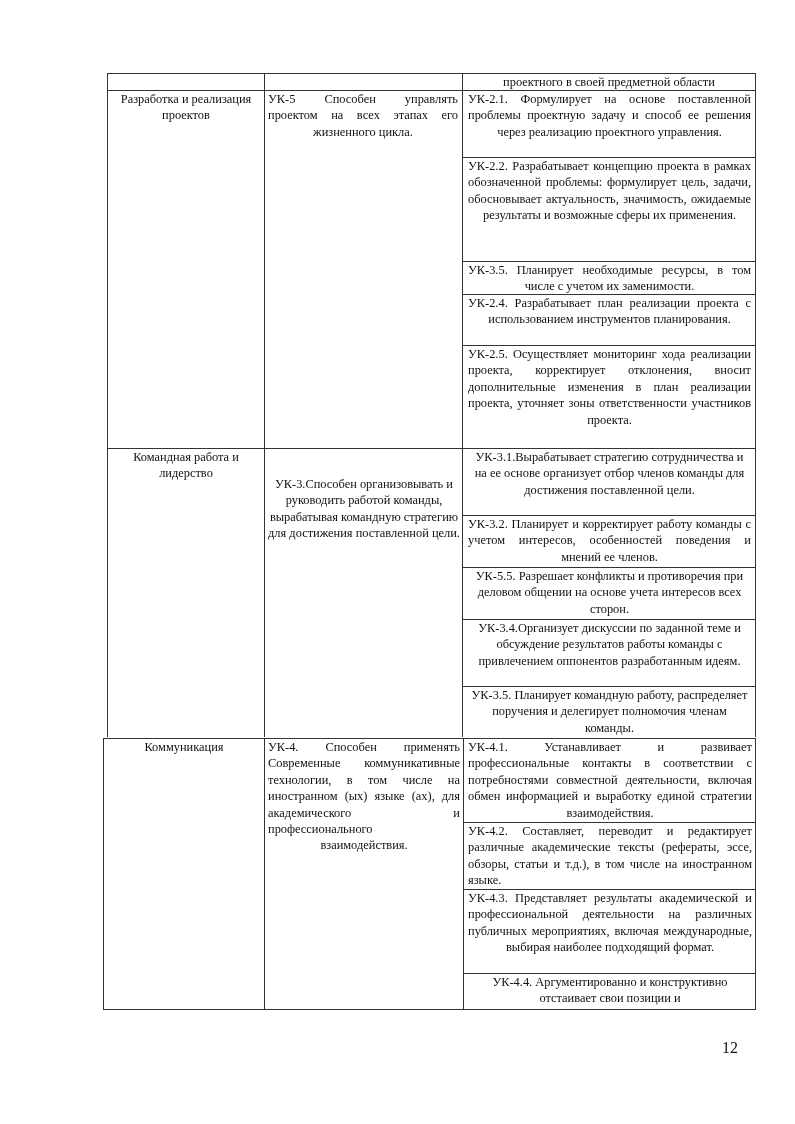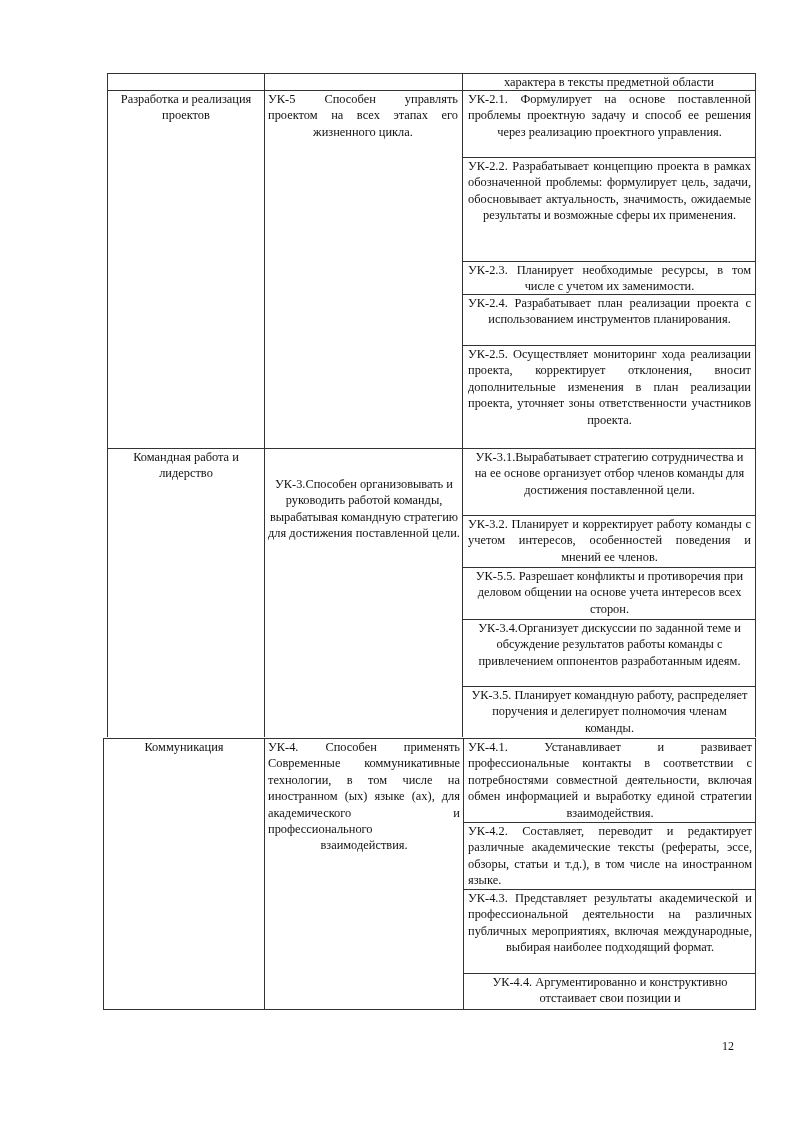--- a/index.html
+++ b/index.html
@@ -9,21 +9,21 @@
 
   .block { position:absolute; }
   .vline { position:absolute; width:1px; background:#333; }
   .hline { position:absolute; height:1px; background:#333; }
 
   .cell { position:absolute; font-size:12.4px; line-height:16.4px; text-align:center;
           box-sizing:border-box; }
   .cell.just { text-align:justify; text-align-last:center; }
   .cell.justfull { text-align:justify; text-align-last:justify; }
 
-  .pagenum { position:absolute; left:722px; top:1039px; font-size:12px; }
+  .pagenum { position:absolute; left:722px; top:1039px; font-size:16px; }
 </style>
 </head>
 <body>
 
 <div class="page">
 
   <div class="block">
 
     <div class="vline" style="left:107px; top:73px; height:664px;"></div>
     <div class="vline" style="left:264px; top:73px; height:664px;"></div>
@@ -45,27 +45,27 @@
     <div class="hline" style="left:103px; top:738px; width:653px;"></div>
     <div class="vline" style="left:103px; top:738px; height:272px;"></div>
     <div class="vline" style="left:264px; top:738px; height:272px;"></div>
     <div class="vline" style="left:463px; top:738px; height:272px;"></div>
     <div class="vline" style="left:755px; top:738px; height:272px;"></div>
     <div class="hline" style="left:463px; top:822px; width:293px;"></div>
     <div class="hline" style="left:463px; top:889px; width:293px;"></div>
     <div class="hline" style="left:463px; top:973px; width:293px;"></div>
     <div class="hline" style="left:103px; top:1009px; width:653px;"></div>
 
-    <div class="cell" style="left:466px; top:74px; width:286px;">характера в тексты предметной области</div>
+    <div class="cell" style="left:466px; top:74px; width:286px;">проектного в своей предметной области</div>
 
     <div class="cell" style="left:112px; top:91px; width:148px;">Разработка и реализация проектов</div>
     <div class="cell just" style="left:268px; top:91px; width:190px;">УК-5    Способен управлять проектом на всех этапах его жизненного цикла.</div>
     <div class="cell just" style="left:468px; top:91px; width:283px;">УК-2.1. Формулирует на основе поставленной проблемы проектную задачу и способ ее решения через реализацию проектного управления.</div>
     <div class="cell just" style="left:468px; top:158px; width:283px;">УК-2.2. Разрабатывает концепцию проекта в рамках обозначенной проблемы: формулирует цель, задачи, обосновывает актуальность, значимость, ожидаемые результаты и возможные сферы их применения.</div>
-    <div class="cell just" style="left:468px; top:262px; width:283px;">УК-2.3. Планирует необходимые ресурсы, в том числе с учетом их заменимости.</div>
+    <div class="cell just" style="left:468px; top:262px; width:283px;">УК-3.5. Планирует необходимые ресурсы, в том числе с учетом их заменимости.</div>
     <div class="cell just" style="left:468px; top:295px; width:283px;">УК-2.4. Разрабатывает план реализации проекта с использованием инструментов планирования.</div>
     <div class="cell just" style="left:468px; top:346px; width:283px;">УК-2.5. Осуществляет мониторинг хода реализации проекта, корректирует отклонения, вносит дополнительные изменения в план реализации проекта, уточняет зоны ответственности участников проекта.</div>
 
     <div class="cell" style="left:112px; top:449px; width:148px;">Командная работа и лидерство</div>
     <div class="cell" style="left:268px; top:449px; width:192px;margin-top:27px;">УК-3.Способен организовывать и руководить работой команды, вырабатывая командную стратегию для достижения поставленной цели.</div>
     <div class="cell" style="left:468px; top:449px; width:283px;">УК-3.1.Вырабатывает стратегию сотрудничества и на ее основе организует отбор членов команды для достижения поставленной цели.</div>
     <div class="cell just" style="left:468px; top:516px; width:283px;">УК-3.2. Планирует и корректирует работу команды с учетом интересов, особенностей поведения и мнений ее членов.</div>
     <div class="cell" style="left:468px; top:568px; width:283px;">УК-5.5. Разрешает конфликты и противоречия при деловом общении на основе учета интересов всех сторон.</div>
     <div class="cell" style="left:468px; top:620px; width:283px;">УК-3.4.Организует дискуссии по заданной теме и обсуждение результатов работы команды с привлечением оппонентов разработанным идеям.</div>
     <div class="cell" style="left:468px; top:687px; width:283px;text-align:center;">УК-3.5. Планирует командную работу, распределяет поручения и делегирует полномочия членам команды.</div>

